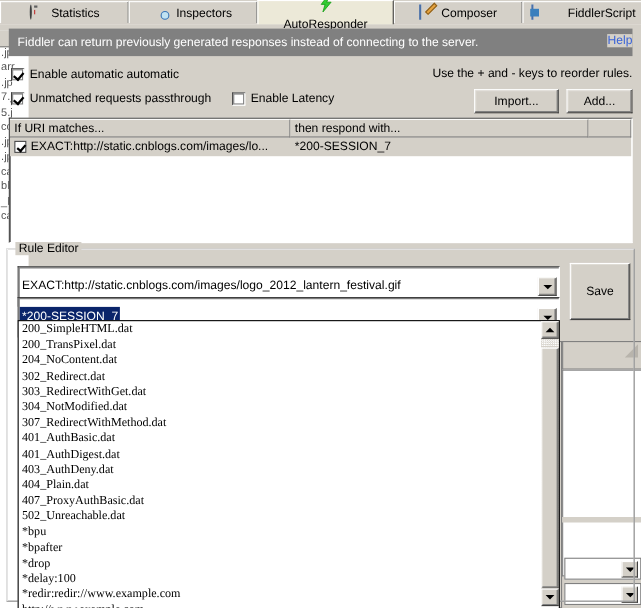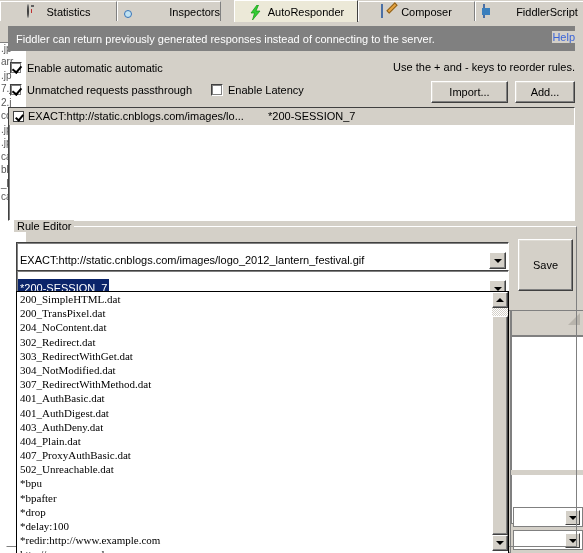--- a/index.html
+++ b/index.html
@@ -38,20 +38,21 @@
     box-sizing:border-box;
   }
   .tab.active{
     top:0;height:22px;
     background:#ece9d8;
     border-left:1px solid #ffffff;
     border-top:1px solid #ffffff;
     border-right:1px solid #404040;
     border-bottom:none;
     z-index:6;
+    flex-direction:column;
   }
   .tab .tico{width:15px;height:14px;position:relative;flex:0 0 15px;}
   #tabline{position:absolute;left:0;top:21px;width:583px;height:1px;background:#ffffff;z-index:4;}
 
   
   .ico-stopwatch{border-radius:50%;box-sizing:border-box;
      width:12px;height:12px;margin:2px 0 0 1px;border:1.5px solid #404040;background:#f6f6f0;}
   .ico-stopwatch:after{content:"";position:absolute;left:5px;top:4px;width:1px;height:4px;background:#c03030;}
   .ico-stopwatch:before{content:"";position:absolute;left:5px;top:0px;width:3px;height:2px;background:#606060;}
   
@@ -217,21 +218,21 @@
 </head>
 <body>
 
 <div id="bg-session-list">
   <div id="bg-toolstrip"></div>
   <div class="bgrow">es/</div>
   <div class="bgrow">.jp</div>
   <div class="bgrow">arr</div>
   <div class="bgrow">.jp</div>
   <div class="bgrow">7.j</div>
-  <div class="bgrow">2.j</div>
+  <div class="bgrow">5.j</div>
   <div class="bgrow">co</div>
   <div class="bgrow">.jp</div>
   <div class="bgrow">.jp</div>
   <div class="bgrow">cat</div>
   <div class="bgrow">blu</div>
   <div class="bgrow">_blo</div>
   <div class="bgrow">cat</div>
 </div>
 
 <div class="bgpanel" id="bg-vscroll"></div>
@@ -252,21 +253,21 @@
 </div>
 
 <div id="tabline"></div>
 <div id="tabstrip">
 
   <div class="tab" style="left:0px;width:117px;">
     <span class="tico"><span class="ico-stopwatch"></span></span>
     <span>Statistics</span>
   </div>
 
-  <div class="tab" style="left:117px;width:104px;justify-content:space-between;">
+  <div class="tab" style="left:117px;width:117px;">
     <span class="tico"><span class="ico-inspect"></span></span>
     <span>Inspectors</span>
   </div>
 
   <div class="tab active" style="left:234px;width:124px;">
     <span class="tico">
       <svg width="15" height="15" viewBox="0 0 15 15">
         <polygon points="9,0 3,8 6.5,8 4.5,15 12,6 8,6 10.5,0" fill="#33cc33" stroke="#119911" stroke-width="0.7"></polygon>
       </svg>
     </span>
@@ -302,20 +303,25 @@
 
 <div class="cbrow" style="left:211px;top:84px;">
   <span class="cb"></span>
   <span>Enable Latency</span>
 </div>
 
 <div class="btn" id="btn-import">Import...</div>
 <div class="btn" id="btn-add">Add...</div>
 
 <div id="rules-grid">
+  <div id="grid-head">
+    <div class="ghcell" id="gh-uri">If URI matches...</div>
+    <div class="ghcell" id="gh-resp">then respond with...</div>
+    <div class="ghcell" id="gh-pad"></div>
+  </div>
   <div class="grow">
     <div class="gcell gc-uri">
       <span class="gcb"></span>
       <span>EXACT:http://static.cnblogs.com/images/lo...</span>
     </div>
     <div class="gcell gc-resp">*200-SESSION_7</div>
   </div>
 </div>
 
 <div id="rule-editor">
@@ -352,21 +358,21 @@
     <div class="dd-item">401_AuthBasic.dat</div>
     <div class="dd-item">401_AuthDigest.dat</div>
     <div class="dd-item">403_AuthDeny.dat</div>
     <div class="dd-item">404_Plain.dat</div>
     <div class="dd-item">407_ProxyAuthBasic.dat</div>
     <div class="dd-item">502_Unreachable.dat</div>
     <div class="dd-item">*bpu</div>
     <div class="dd-item">*bpafter</div>
     <div class="dd-item">*drop</div>
     <div class="dd-item">*delay:100</div>
-    <div class="dd-item">*redir:http://www.example.com</div>
+    <div class="dd-item">*redir:redir://www.example.com</div>
     <div class="dd-item">http://www.example.com</div>
 
   </div>
   <div id="dd-scroll">
     <div id="sb-track"></div>
     <div class="sb-btn" id="sb-up">
         <span class="arrow-u"></span>
       </div>
     <div id="sb-thumb"></div>
     <div class="sb-btn" id="sb-down">

